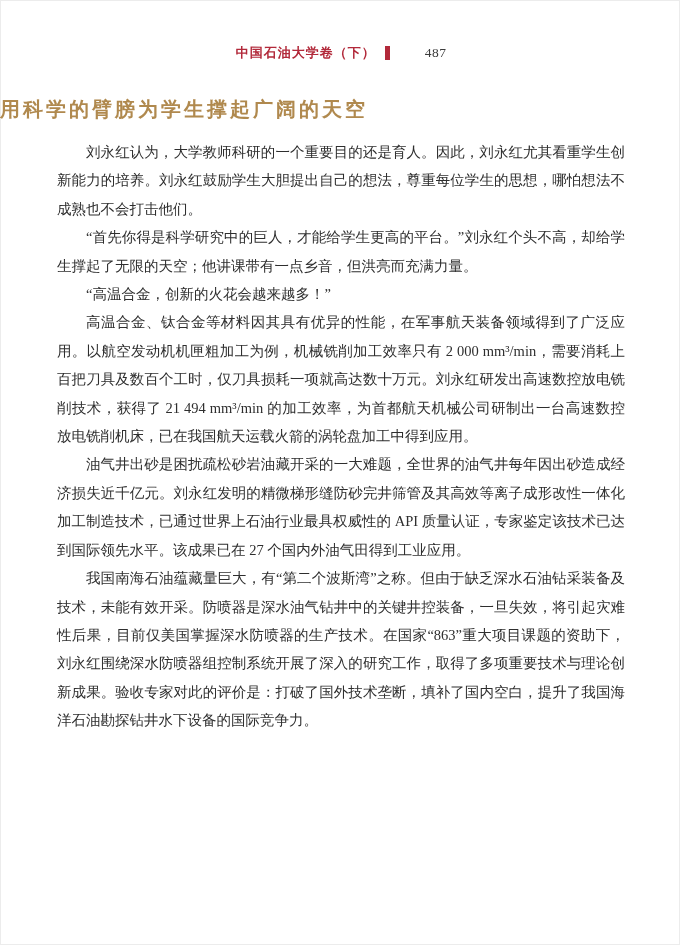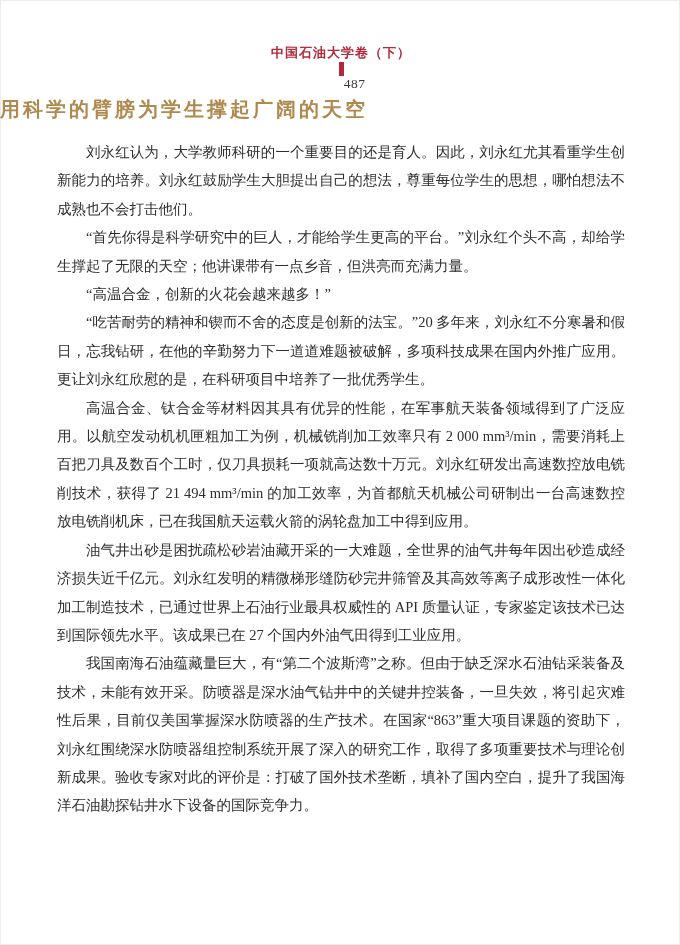--- a/index.html
+++ b/index.html
@@ -20,21 +20,20 @@
   .page-header {
     position: absolute;
     top: 44px;
     left: 57px;
     right: 55px;
     display: flex;
     justify-content: center;
     align-items: center;
     font-size: 13px;
     letter-spacing: 1px;
-    flex-direction: column;
   }
   .volume-title {
     color: #b2293a;
     font-weight: bold;
   }
   .header-bar {
     display: inline-block;
     width: 5px;
     height: 14px;
     background: #b2293a;
@@ -84,19 +83,18 @@
     <span class="header-bar"></span>
     <span class="page-number">487</span>
   </header>
 
   <h1 class="article-title">用科学的臂膀为学生撑起广阔的天空</h1>
 
   <main class="article-body">
     <p>刘永红认为，大学教师科研的一个重要目的还是育人。因此，刘永红尤其看重学生创新能力的培养。刘永红鼓励学生大胆提出自己的想法，尊重每位学生的思想，哪怕想法不成熟也不会打击他们。</p>
     <p>“首先你得是科学研究中的巨人，才能给学生更高的平台。”刘永红个头不高，却给学生撑起了无限的天空；他讲课带有一点乡音，但洪亮而充满力量。</p>
     <p>“高温合金，创新的火花会越来越多！”</p>
-    <p>“吃苦耐劳的精神和锲而不舍的态度是创新的法宝。”20 多年来，刘永红不分寒暑和假日，忘我钻研，在他的辛勤努力下一道道难题被破解，多项科技成果在国内外推广应用。更让刘永红欣慰的是，在科研项目中培养了一批优秀学生。</p>
     <p>高温合金、钛合金等材料因其具有优异的性能，在军事航天装备领域得到了广泛应用。以航空发动机机匣粗加工为例，机械铣削加工效率只有 2 000 mm³/min，需要消耗上百把刀具及数百个工时，仅刀具损耗一项就高达数十万元。刘永红研发出高速数控放电铣削技术，获得了 21 494 mm³/min 的加工效率，为首都航天机械公司研制出一台高速数控放电铣削机床，已在我国航天运载火箭的涡轮盘加工中得到应用。</p>
     <p>油气井出砂是困扰疏松砂岩油藏开采的一大难题，全世界的油气井每年因出砂造成经济损失近千亿元。刘永红发明的精微梯形缝防砂完井筛管及其高效等离子成形改性一体化加工制造技术，已通过世界上石油行业最具权威性的 API 质量认证，专家鉴定该技术已达到国际领先水平。该成果已在 27 个国内外油气田得到工业应用。</p>
     <p>我国南海石油蕴藏量巨大，有“第二个波斯湾”之称。但由于缺乏深水石油钻采装备及技术，未能有效开采。防喷器是深水油气钻井中的关键井控装备，一旦失效，将引起灾难性后果，目前仅美国掌握深水防喷器的生产技术。在国家“863”重大项目课题的资助下，刘永红围绕深水防喷器组控制系统开展了深入的研究工作，取得了多项重要技术与理论创新成果。验收专家对此的评价是：打破了国外技术垄断，填补了国内空白，提升了我国海洋石油勘探钻井水下设备的国际竞争力。</p>
   </main>
 
 </div>
 
 </body></html>

